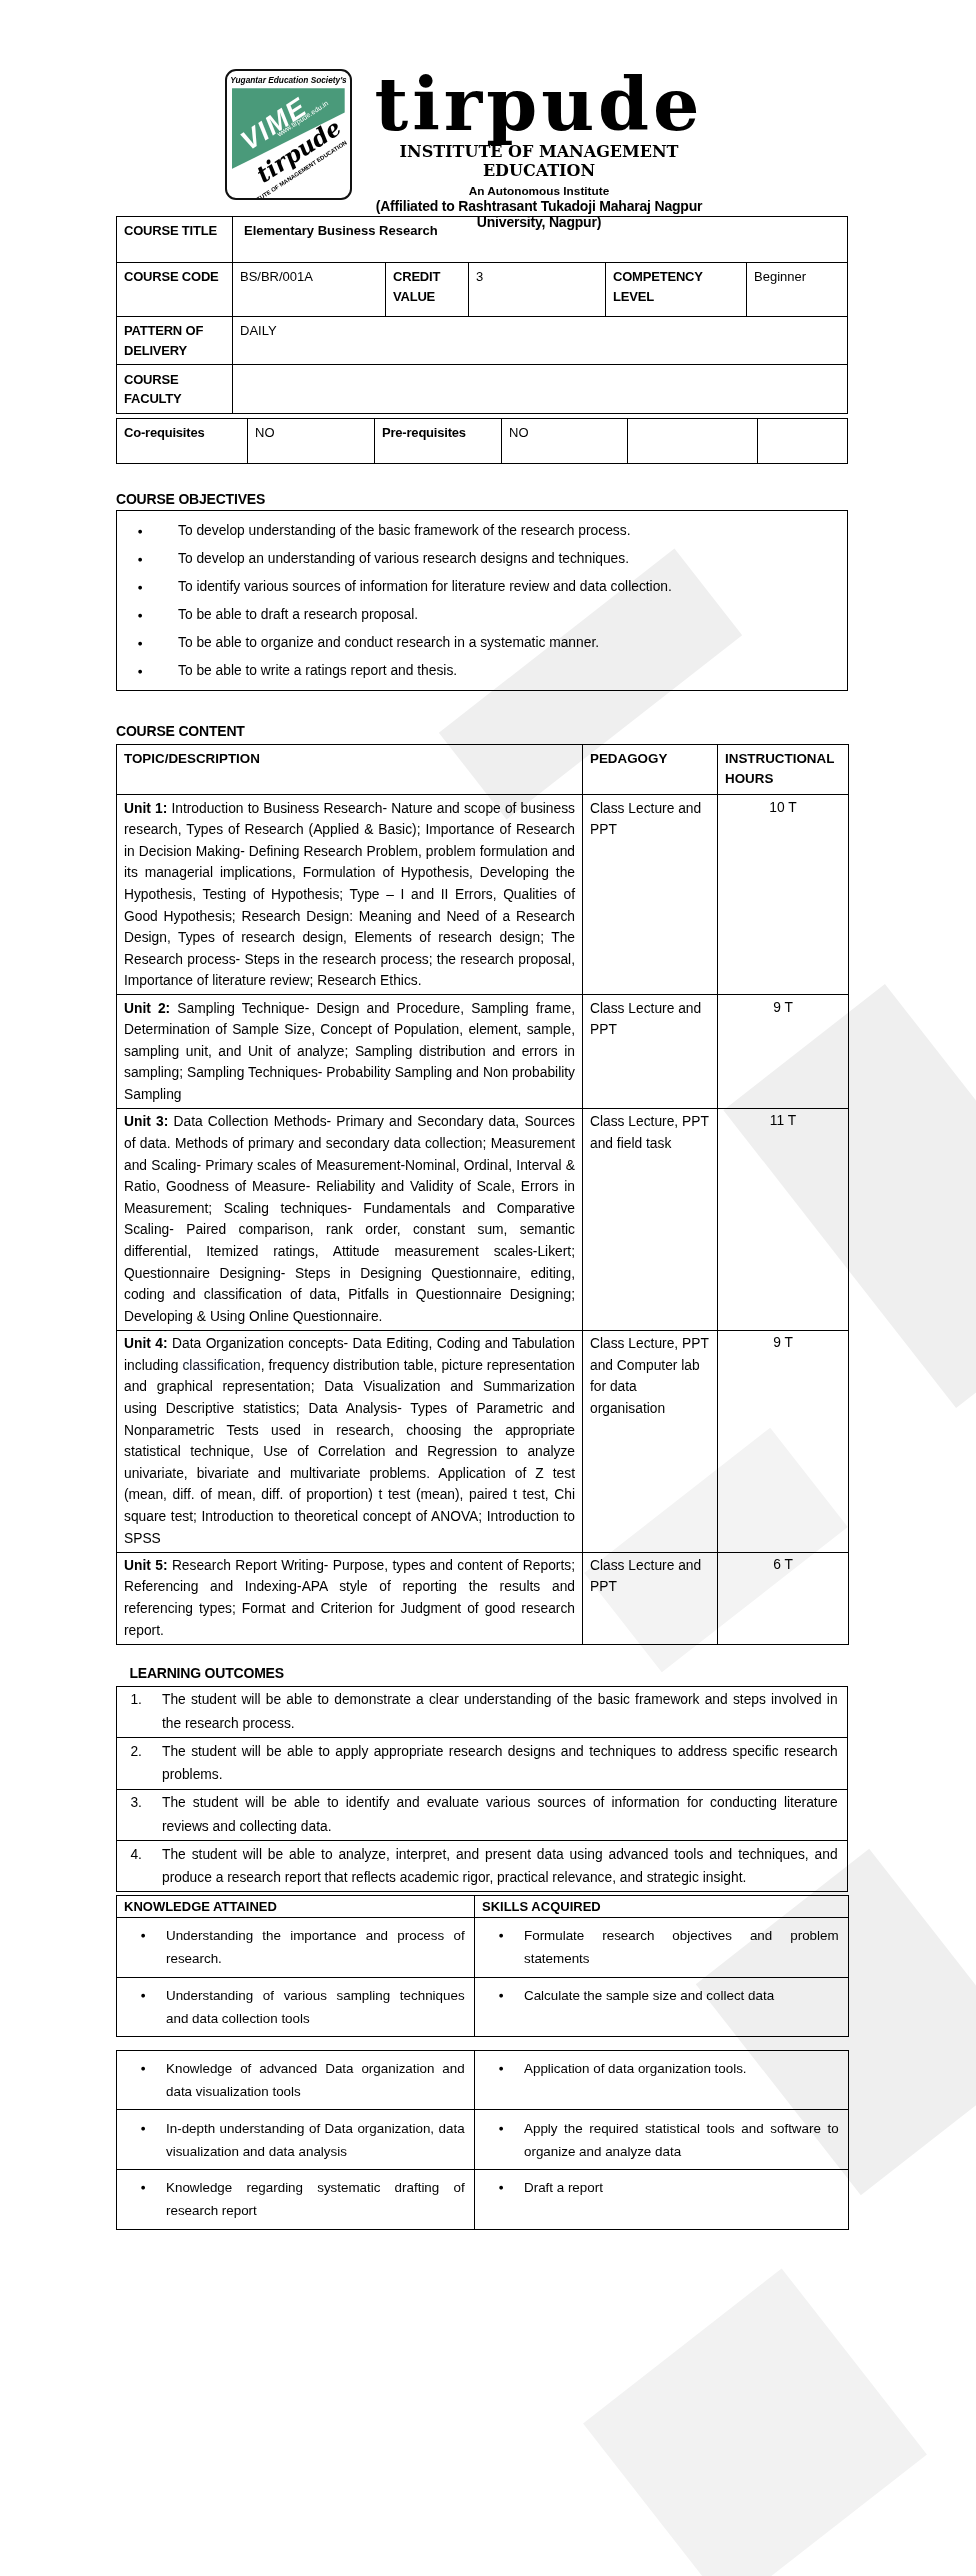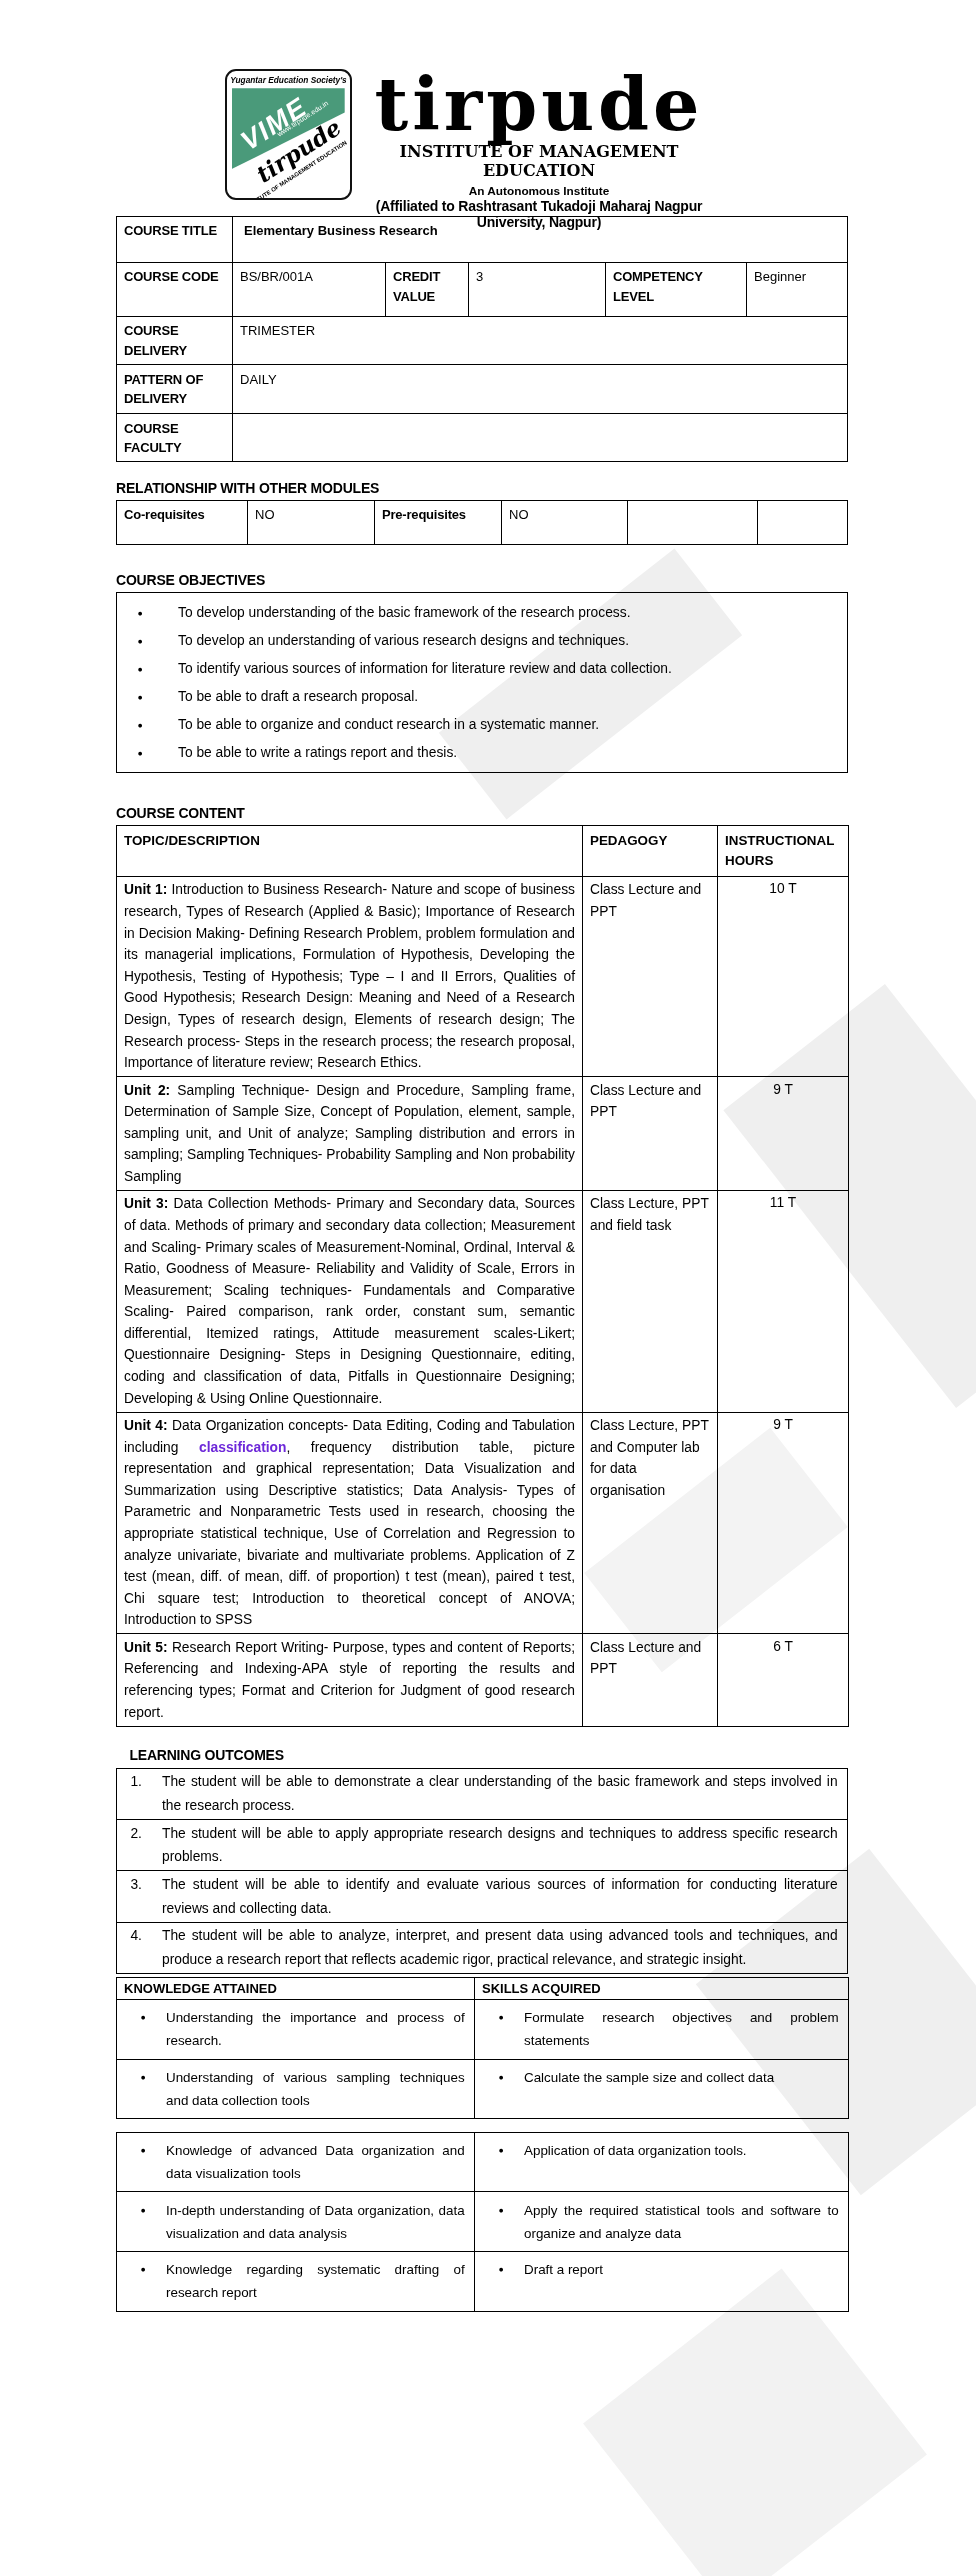--- a/index.html
+++ b/index.html
@@ -45,21 +45,21 @@
   .obj-box{margin-top:3.9px;border:1.6px solid #000;min-height:157px;padding:5.5px 7.9px 5.5px 0;}
   .obj-list{list-style:none;margin:0;padding:0;}
   .obj-list li{position:relative;padding-left:61px;font-size:13.8px;line-height:28px;}
   .bullet{position:absolute;left:20.5px;top:0;font-size:8.7px;}
   
   .cc-heading{margin-top:31.5px;}
   .cc-table{margin-top:4.7px;}
   .cc-table th{font-size:13.4px;padding:4.7px 7px;margin-top:32px;}
   .unit-cell{font-size:13.8px;line-height:21.6px;text-align:justify;padding:2.4px 7px;}
   .unit-label{font-weight:bold;}
-  .gray-word{color:#6d28d9;font-weight:bold;}
+  .gray-word{color:#0f172a;}
   .ped-cell{font-size:13.8px;line-height:21.6px;padding:2.4px 7px;}
   .hrs-cell{font-size:13.8px;text-align:center;padding:2.4px 4.7px;}
   
   .lo-heading{margin-top:20.5px;margin-left:13.4px;}
   .lo-box{margin-top:4.7px;border:1.6px solid #000;}
   .lo-row{position:relative;padding:1.6px 9.4px 1.6px 45px;font-size:13.8px;line-height:23.6px;
           text-align:justify;}
   .lo-row + .lo-row{border-top:1.6px solid #000;}
   .lo-num{position:absolute;left:13.4px;top:1.6px;}
   
@@ -117,36 +117,31 @@
         <td colspan="5" style="font-weight:bold;padding-left:11px;">Elementary Business Research</td>
       </tr>
       <tr style="height:54px">
         <td class="lbl">COURSE CODE</td>
         <td>BS/BR/001A</td>
         <td class="lbl">CREDIT VALUE</td>
         <td>3</td>
         <td class="lbl">COMPETENCY LEVEL</td>
         <td>Beginner</td>
       </tr>
-      <tr style="height:44px">
-        <td class="lbl">COURSE DELIVERY</td>
-        <td colspan="5">TRIMESTER</td>
-      </tr>
       <tr style="height:43px">
         <td class="lbl">PATTERN OF DELIVERY</td>
         <td colspan="5">DAILY</td>
       </tr>
       <tr style="height:45px">
         <td class="lbl">COURSE FACULTY</td>
         <td colspan="5"></td>
       </tr>
     </tbody>
       </table>
 
-    <h3 class="sec-heading rel-heading">RELATIONSHIP WITH OTHER MODULES</h3>
     <table class="rel-table">
       <colgroup>
           <col style="width:131px">
           <col style="width:127px">
           <col style="width:127px">
           <col style="width:126px">
           <col style="width:130px">
           <col style="width:90px">
         </colgroup>
       <tbody>

